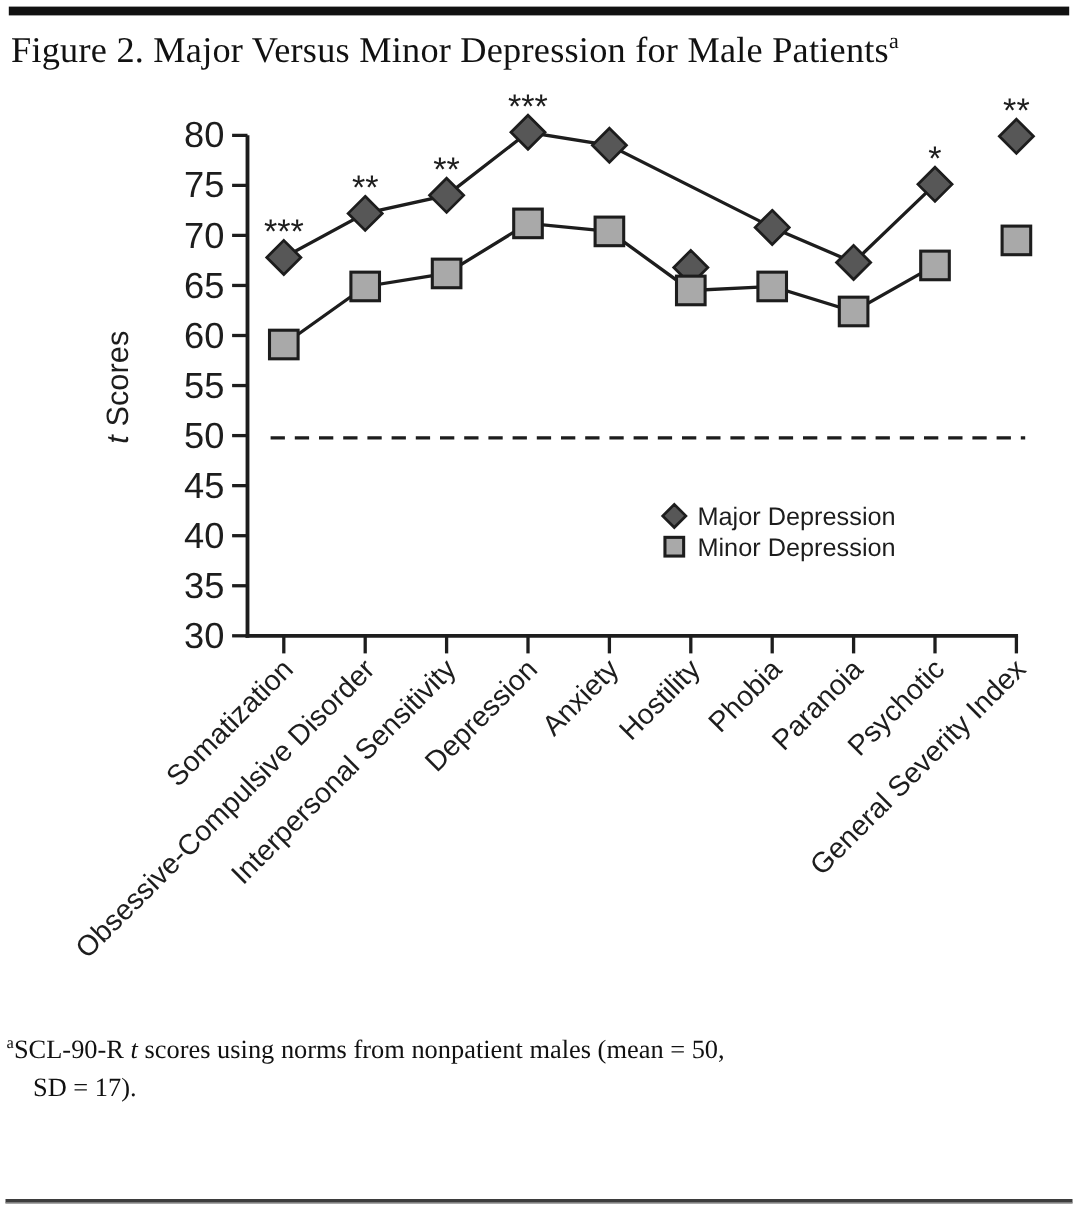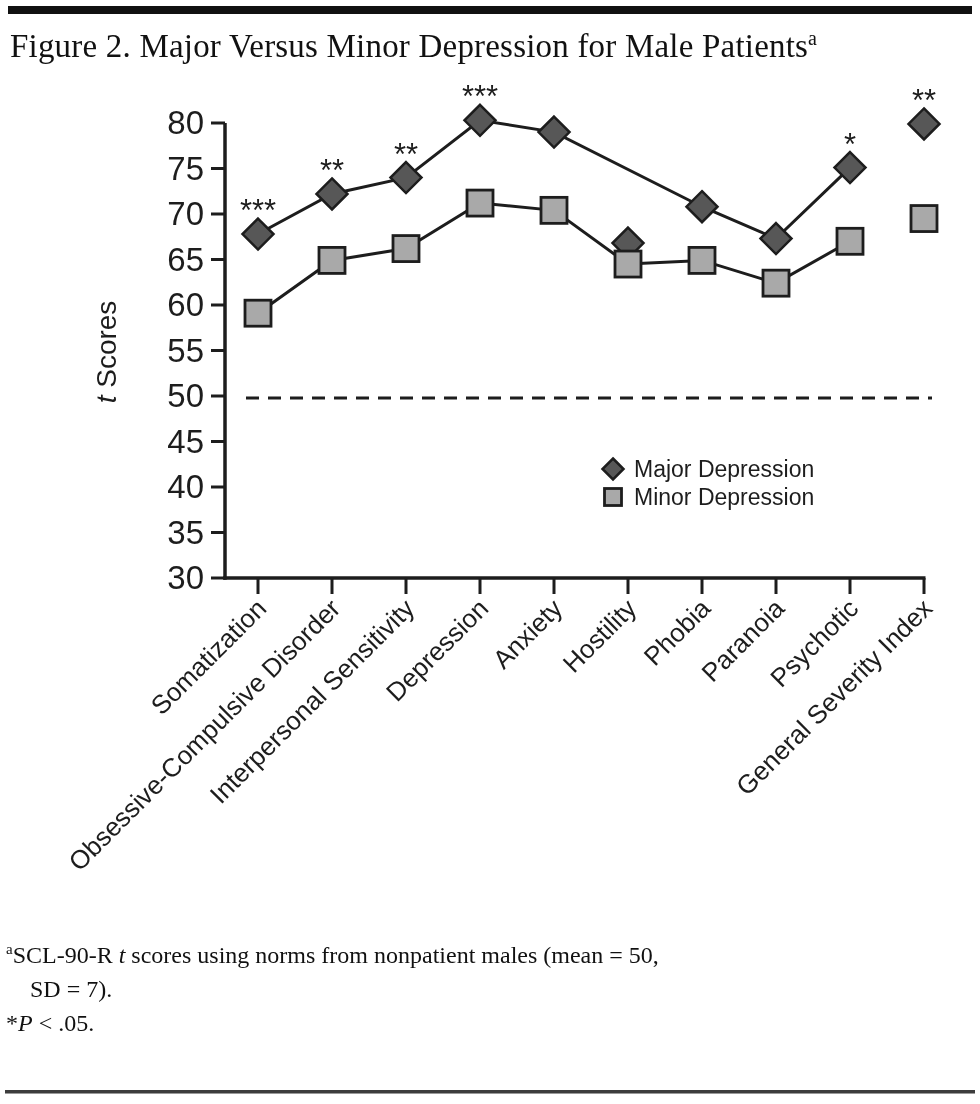--- a/index.html
+++ b/index.html
@@ -101,20 +101,19 @@
       <text x="924" y="30.909999999999947" text-anchor="middle" fill="#1d1d1d" font-family="&quot;Liberation Sans&quot;, sans-serif" font-size="31">**</text>
       <path d="M 613 378.5 L 623.5 389 L 613 399.5 L 602.5 389 Z" fill="#575757" stroke="#1d1d1d" stroke-width="2.5"></path>
       <rect x="604.5" y="408.5" width="17" height="17" fill="#a9a9a9" stroke="#1d1d1d" stroke-width="2.8"></rect>
       <text x="634" y="397" fill="#1d1d1d" font-family="&quot;Liberation Sans&quot;, sans-serif" font-size="23">Major Depression</text>
       <text x="634" y="425" fill="#1d1d1d" font-family="&quot;Liberation Sans&quot;, sans-serif" font-size="23">Minor Depression</text>
       <text transform="translate(116 272) rotate(-90)" text-anchor="middle" fill="#1d1d1d" font-family="&quot;Liberation Sans&quot;, sans-serif" font-size="28"><tspan font-style="italic">t</tspan><tspan> Scores</tspan></text>
     </svg>
 
   <div class="footnotes">
     <div class="fn"><sup>a</sup><span>SCL-90-R </span><i>t</i><span> scores using norms from nonpatient males (mean = 50,</span>
-      <div class="fn-line2">SD = 7).</div>
+      <div class="fn-line2">SD = 17).</div>
     </div>
-    <div class="fn"><span>*</span><i>P</i><span> &lt; .05.</span></div>
   </div>
 
   <div class="bottom-rule"></div>
 
 </div>
 
 </body></html>

